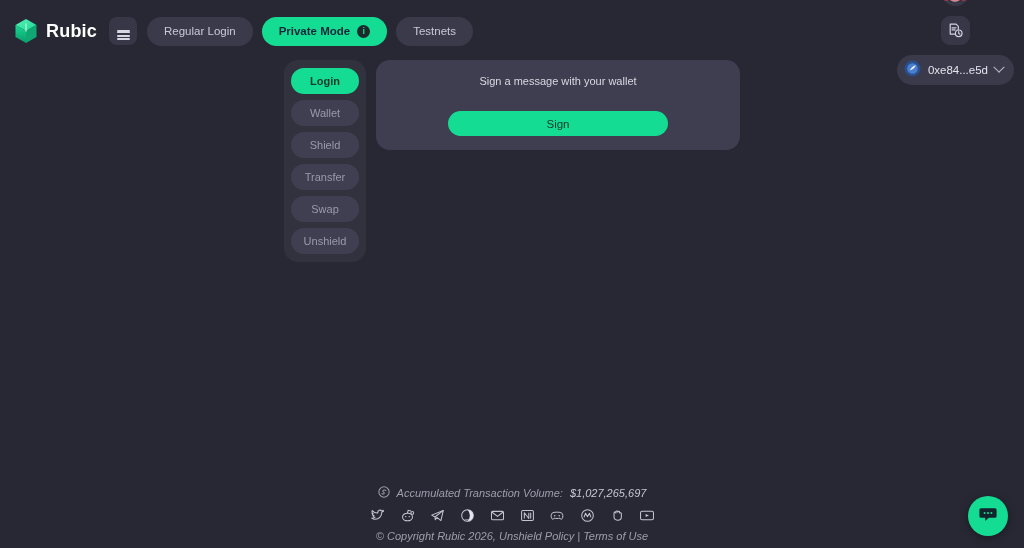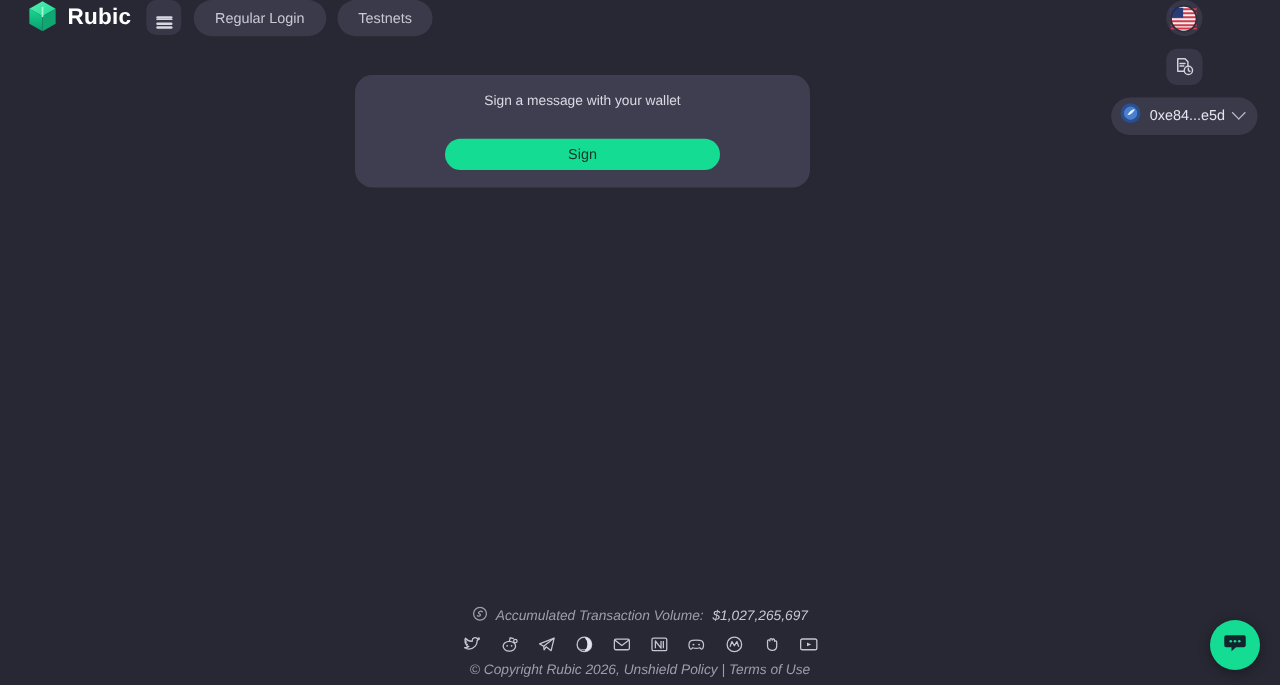--- a/index.html
+++ b/index.html
@@ -17,22 +17,22 @@
     position: relative;
   }
 
   
   .header {
     position: absolute;
     top: 0; left: 0;
     width: 1024px;
     height: 62px;
     display: flex;
-    align-items: flex-start;
-    padding: 0 14px;
+    align-items: center;
+    padding: 0 6px;
   }
 
   .brand {
     display: flex;
     align-items: center;
     gap: 8px;
     margin-left: 8px;
     margin-right: 12px;
   }
   .brand-logo { width: 24px; height: 26px; display: block; }
@@ -305,20 +305,24 @@
         <span></span>
         <span></span>
         <span></span>
       </span>
   </div>
 
   <div class="pill">
     <span>Regular Login</span>
   </div>
 
+  <div class="pill active">
+    <span>Private Mode</span>
+    <span class="badge">i</span>
+  </div>
 
   <div class="pill">
     <span>Testnets</span>
   </div>
 
   <div class="header-right">
 
     <div class="icon-circle">
       <svg width="22" height="22" viewBox="0 0 22 22">
         <circle cx="11" cy="11" r="10.5" fill="#f2f2f2"></circle>
@@ -354,20 +358,40 @@
       </span>
       <span class="addr">0xe84...e5d</span>
       <span class="chev"></span>
     </div>
 
   </div>
 </div>
 
 <div class="main-wrap">
 
+  <div class="sidenav">
+    <div class="nav-btn active">
+      <span>Login</span>
+    </div>
+    <div class="nav-btn">
+      <span>Wallet</span>
+    </div>
+    <div class="nav-btn">
+      <span>Shield</span>
+    </div>
+    <div class="nav-btn">
+      <span>Transfer</span>
+    </div>
+    <div class="nav-btn">
+      <span>Swap</span>
+    </div>
+    <div class="nav-btn">
+      <span>Unshield</span>
+    </div>
+  </div>
 
   <div class="sign-card">
     <div class="sign-msg">
       <div>Sign a message with your wallet</div>
     </div>
     <button class="sign-btn">Sign</button>
   </div>
 
 </div>
 

